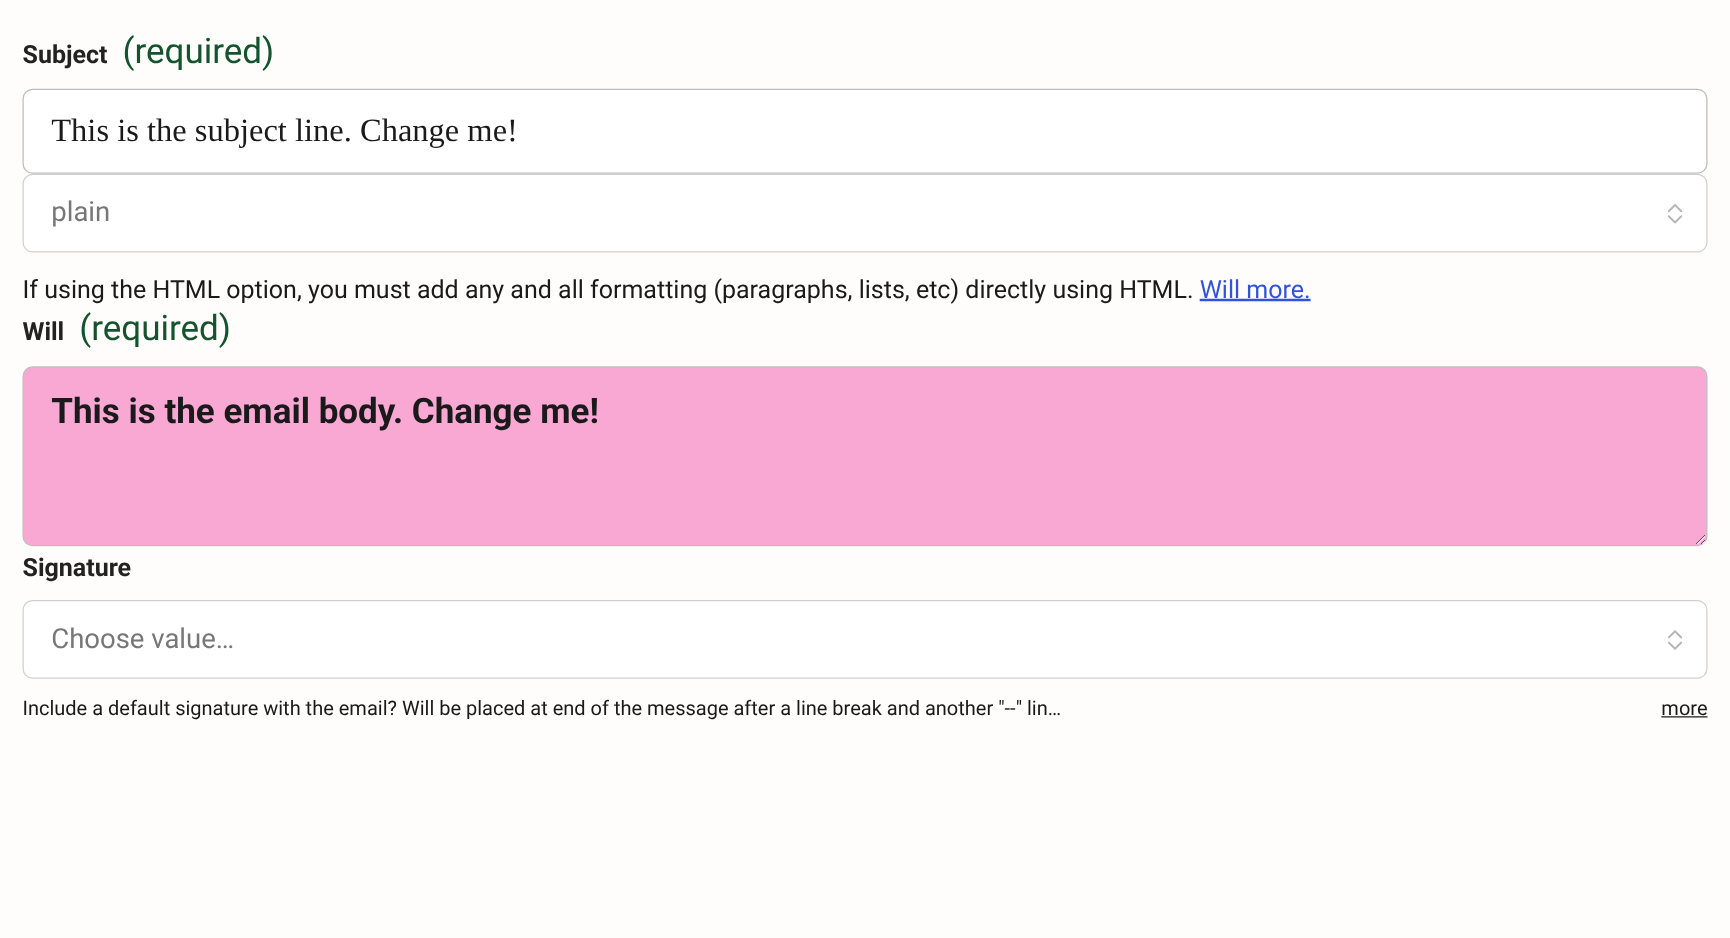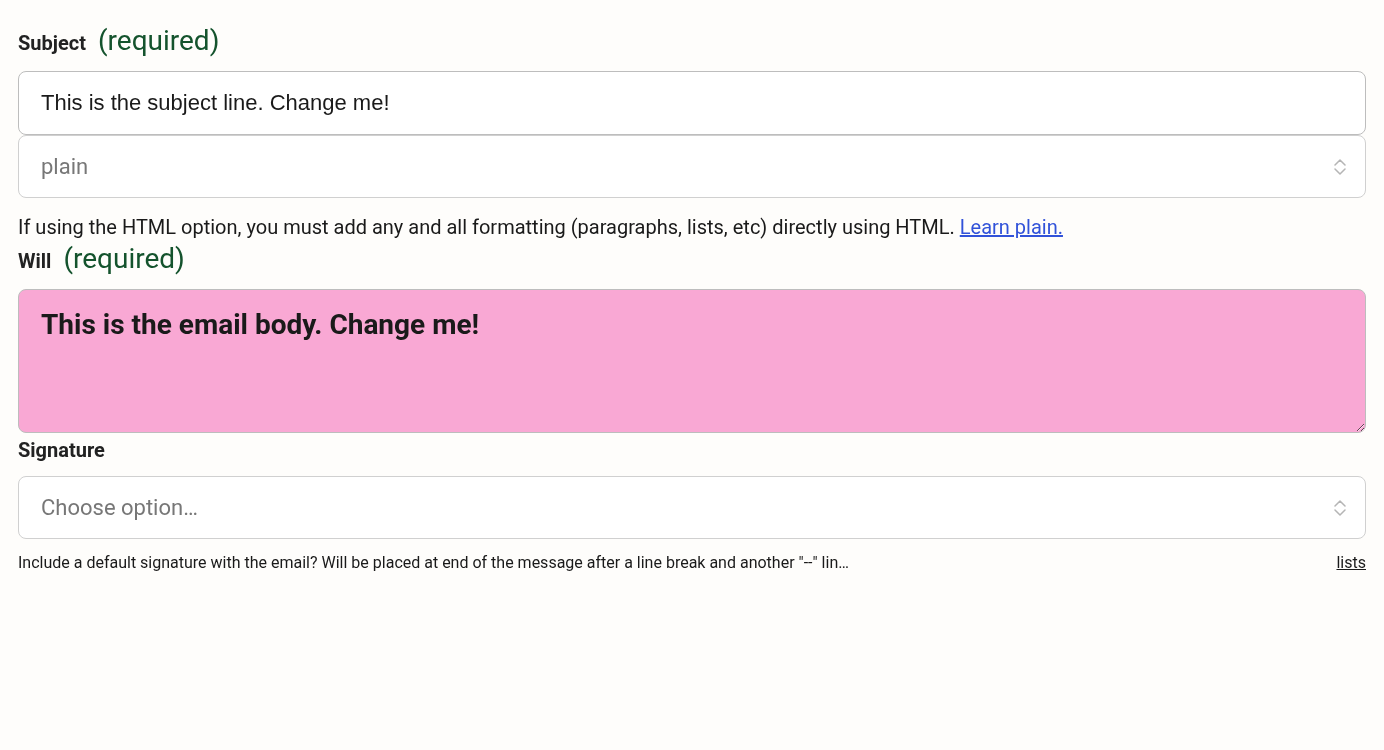--- a/index.html
+++ b/index.html
@@ -30,22 +30,22 @@
     .required-hint {
       font-size: 28px;
       color: #14532d;
       font-weight: 400;
     }
     .text-input {
       width: 100%;
       padding: 18px 22px;
       border: 1px solid #bdbdbd;
       border-radius: 8px;
-      font-size: 22px;
-      font-family: Liberation Sans, sans-serif;
+      font-size: 26px;
+      font-family: Liberation Serif, serif;
       background: #fff;
       color: #1a1a1a;
     }
     .select-wrapper {
       position: relative;
       width: 100%;
     }
     .select-input {
       width: 100%;
       padding: 18px 52px 18px 22px;
@@ -142,44 +142,44 @@
     <span class="select-arrows">
       <svg viewBox="0 0 12 7" fill="none">
           <path d="M1 6L6 1L11 6" stroke="currentColor" stroke-width="1.5" stroke-linecap="round" stroke-linejoin="round"></path>
         </svg>
       <svg viewBox="0 0 12 7" fill="none">
           <path d="M1 1L6 6L11 1" stroke="currentColor" stroke-width="1.5" stroke-linecap="round" stroke-linejoin="round"></path>
         </svg>
     </span>
   </div>
   <div class="help-text">
-    <span>If using the HTML option, you must add any and all formatting (paragraphs, lists, etc) directly using HTML. </span><a href="#" class="help-link">Learn plain.</a>
+    <span>If using the HTML option, you must add any and all formatting (paragraphs, lists, etc) directly using HTML. </span><a href="#" class="help-link">Will more.</a>
   </div>
 </div>
 
 <div class="field-group">
   <div class="field-label-row">
     <span class="field-label">Will</span>
     <span class="required-hint">(required)</span>
   </div>
   <textarea class="textarea-input" id="body-textarea" style="">This is the email body. Change me!</textarea>
 </div>
 
 <div class="field-group last">
   <div class="field-label-row">
     <span class="field-label">Signature</span>
   </div>
   <div class="select-wrapper">
-    <button type="button" class="select-input">Choose option…</button>
+    <button type="button" class="select-input">Choose value…</button>
     <span class="select-arrows">
       <svg viewBox="0 0 12 7" fill="none">
           <path d="M1 6L6 1L11 6" stroke="currentColor" stroke-width="1.5" stroke-linecap="round" stroke-linejoin="round"></path>
         </svg>
       <svg viewBox="0 0 12 7" fill="none">
           <path d="M1 1L6 6L11 1" stroke="currentColor" stroke-width="1.5" stroke-linecap="round" stroke-linejoin="round"></path>
         </svg>
     </span>
   </div>
   <div class="help-row">
     <span class="help-row-text">Include a default signature with the email? Will be placed at end of the message after a line break and another "--" lin…</span>
-    <a href="#" class="more-link">lists</a>
+    <a href="#" class="more-link">more</a>
   </div>
 </div>
 
 </body></html>

